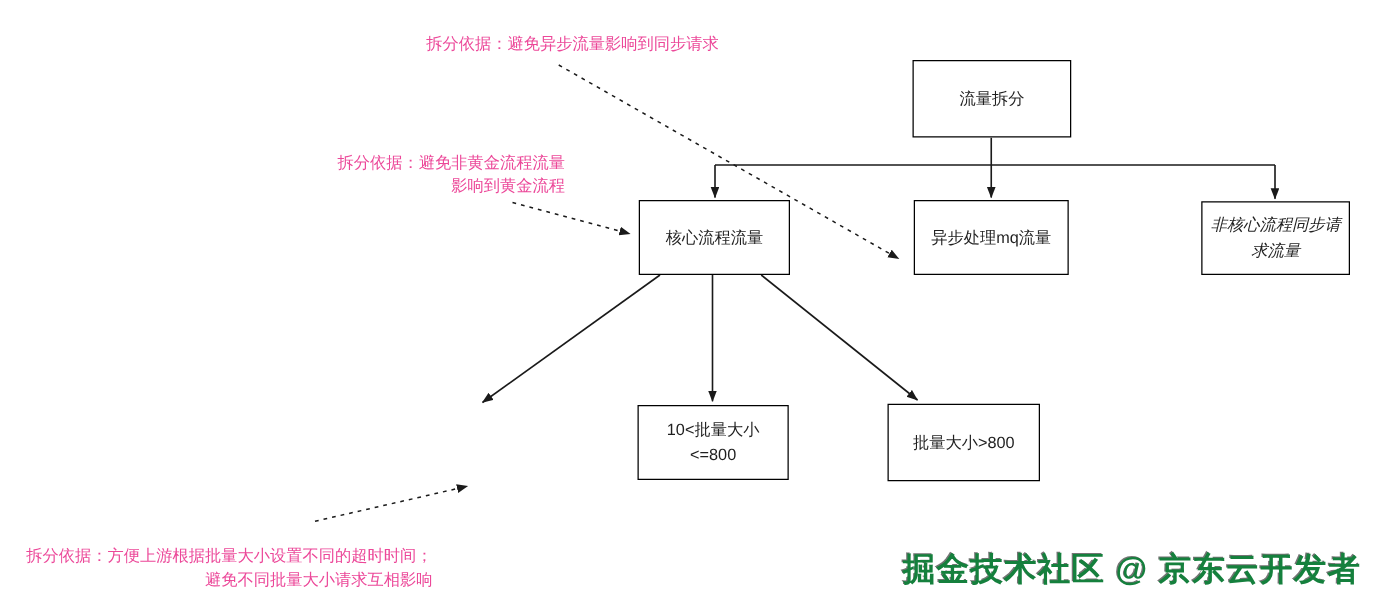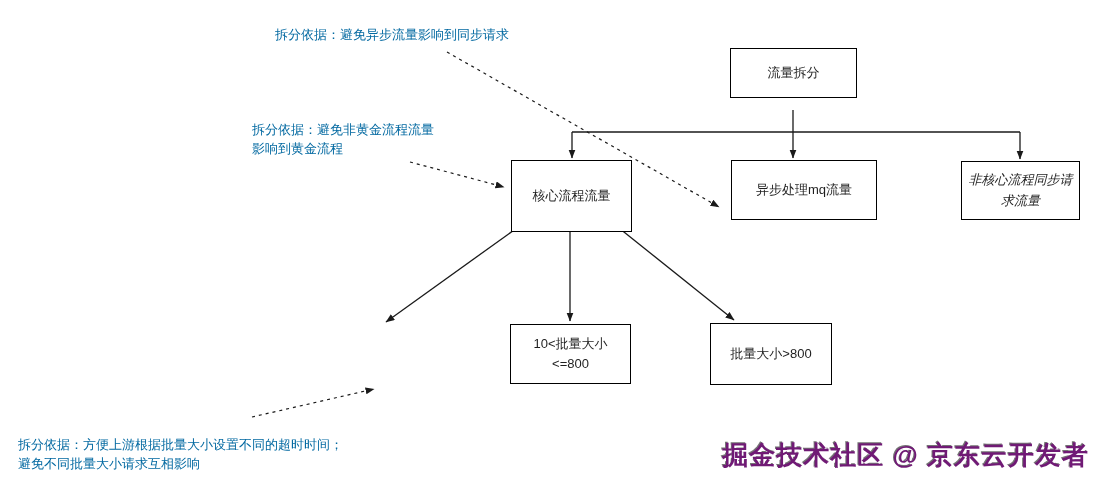--- a/index.html
+++ b/index.html
@@ -31,34 +31,34 @@
     align-items: center;
     justify-content: center;
     text-align: center;
     font-size: 13px;
     line-height: 1.55;
     color: #1f1f1f;
     padding: 2px 6px;
   }
   .annotation {
     position: absolute;
-    color: #0369a1;
+    color: #ec4899;
     font-size: 13px;
     line-height: 1.45;
-    text-align: left;
+    text-align: right;
     white-space: pre-line;
   }
   .watermark {
     position: absolute;
     right: 12px;
     bottom: 8px;
     font-size: 26px;
     font-weight: bold;
     letter-spacing: 1px;
-    color: #701a75;
+    color: #15803d;
     text-shadow: 2px 2px 0 #ffffff, -1px -1px 0 #747474;
   }
 </style>
 </head>
 <body>
 
 <div class="canvas">
 
   <svg class="edges" viewBox="0 0 1101 481" xmlns="http://www.w3.org/2000/svg">
     <defs>
@@ -76,29 +76,29 @@
 
     <line x1="528" y1="220" x2="386" y2="322" stroke="#1a1a1a" stroke-width="1.3" marker-end="url(#arrow)"></line>
     <line x1="570" y1="220" x2="570" y2="321" stroke="#1a1a1a" stroke-width="1.3" marker-end="url(#arrow)"></line>
     <line x1="609" y1="220" x2="734" y2="320" stroke="#1a1a1a" stroke-width="1.3" marker-end="url(#arrow)"></line>
 
     <line x1="447" y1="52" x2="719" y2="207" stroke="#1a1a1a" stroke-width="1.2" stroke-dasharray="3,4" marker-end="url(#arrow)"></line>
     <line x1="410" y1="162" x2="504" y2="187" stroke="#1a1a1a" stroke-width="1.2" stroke-dasharray="3,4" marker-end="url(#arrow)"></line>
     <line x1="252" y1="417" x2="374" y2="389" stroke="#1a1a1a" stroke-width="1.2" stroke-dasharray="3,4" marker-end="url(#arrow)"></line>
   </svg>
 
-  <div class="node" style="left:730px; top:48px; width:127px; height:50px;">
+  <div class="node" style="left:730px; top:48px; width:127px; height:62px;">
     <span>流量拆分</span>
   </div>
 
-  <div class="node" style="left:511px; top:160px; width:121px; height:72px;">
+  <div class="node" style="left:511px; top:160px; width:121px; height:60px;">
     <span>核心流程流量</span>
   </div>
 
-  <div class="node" style="left:731px; top:160px; width:146px; height:60px;">
+  <div class="node" style="left:731px; top:160px; width:124px; height:60px;">
     <span>异步处理mq流量</span>
   </div>
 
   <div class="node" style="left:961px; top:161px; width:119px; height:59px;font-style:italic;">
     <span>非核心流程同步请求流量</span>
   </div>
 
 
   <div class="node" style="left:510px; top:324px; width:121px; height:60px;">
     <span>10&lt;批量大小&lt;=800</span>

